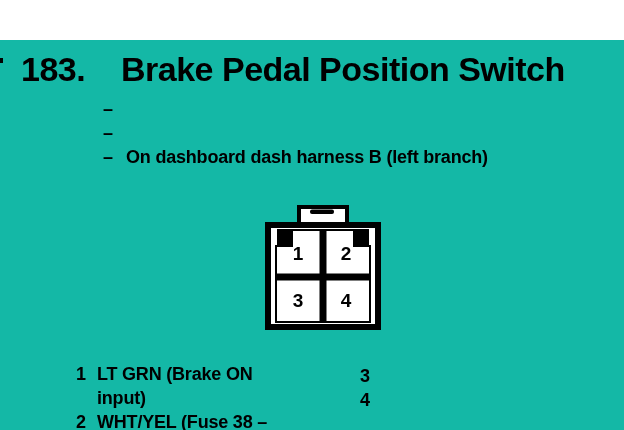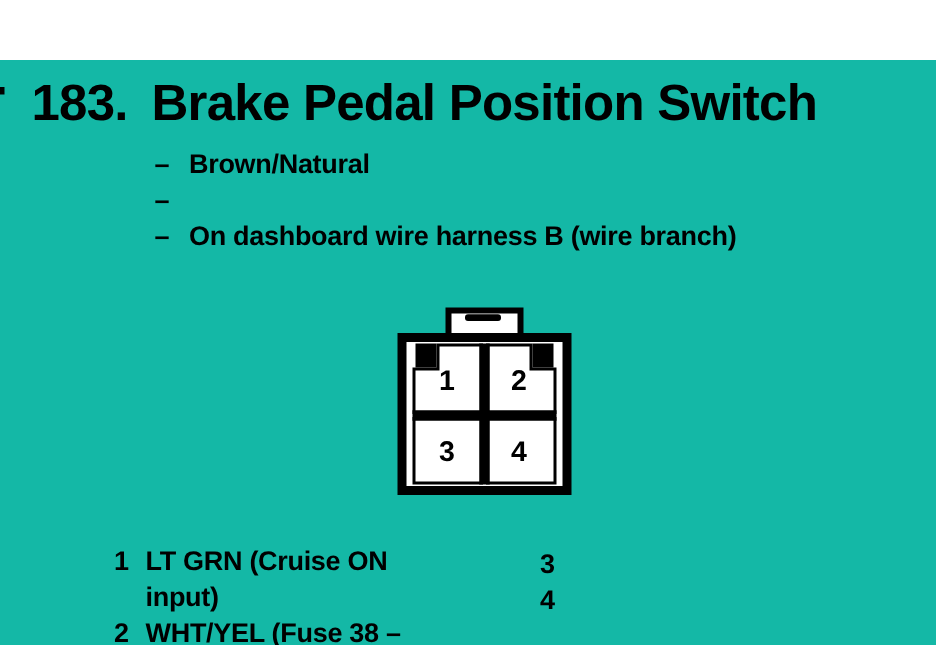--- a/index.html
+++ b/index.html
@@ -5,21 +5,21 @@
   html,body{margin:0;padding:0;}
   body{width:624px;height:430px;background:#ffffff;}
   .page{
     position:relative;width:624px;height:430px;background:#14b8a6;
     font-family:"Liberation Sans", sans-serif;color:#000;overflow:hidden;margin-top:40px;
   }
   .speck{position:absolute;left:0;top:18px;width:3px;height:5px;background:#000;}
   .title{position:absolute;top:10px;left:0;width:624px;height:40px;
     font-size:34px;line-height:38px;font-weight:bold;letter-spacing:-0.5px;white-space:nowrap;}
   .title .num{position:absolute;left:21px;}
-  .title .txt{position:absolute;left:101px;}
+  .title .txt{position:absolute;left:121px;}
   .details{position:absolute;left:103px;top:57px;font-size:18px;line-height:24px;
     font-weight:bold;letter-spacing:-0.2px;}
   .detail-line{display:flex;}
   .detail-line .dash{width:23px;flex:0 0 23px;}
   .connector{position:absolute;left:260px;top:160px;width:130px;height:135px;}
   .connector text{font-family:"Liberation Sans", sans-serif;font-weight:bold;font-size:19px;}
   .legend{position:absolute;font-size:18px;font-weight:bold;letter-spacing:-0.2px;}
   .legend.left{left:76px;top:322px;line-height:24px;width:260px;}
   .legend.right{left:360px;top:325px;line-height:23.5px;width:262px;}
   .pin-item{display:flex;align-items:flex-start;}
@@ -35,28 +35,27 @@
   <div class="speck"></div>
 
   <div class="title">
     <span class="num">183.</span>
     <span class="txt">Brake Pedal Position Switch</span>
   </div>
 
   <div class="details">
     <div class="detail-line">
       <span class="dash">–</span>
-      <span class="detail-text">Brown/Natural</span>
     </div>
     <div class="detail-line">
       <span class="dash">–</span>
     </div>
     <div class="detail-line">
       <span class="dash">–</span>
-      <span class="detail-text">On dashboard wire harness B (wire branch)</span>
+      <span class="detail-text">On dashboard dash harness B (left branch)</span>
     </div>
   </div>
 
   <svg class="connector" viewBox="0 0 130 135" aria-hidden="true">
 
     <rect x="8" y="25" width="110" height="102" fill="#ffffff" stroke="#000000" stroke-width="6"></rect>
 
     <rect x="39" y="7" width="48" height="17" fill="#ffffff" stroke="#000000" stroke-width="4"></rect>
     <rect x="50" y="9.5" width="24" height="4.5" rx="2" fill="#000000"></rect>
 
@@ -76,21 +75,21 @@
 
     <text x="38" y="60" text-anchor="middle" fill="#000000">1</text>
     <text x="86" y="60" text-anchor="middle" fill="#000000">2</text>
     <text x="38" y="107" text-anchor="middle" fill="#000000">3</text>
     <text x="86" y="107" text-anchor="middle" fill="#000000">4</text>
   </svg>
 
   <div class="legend left">
     <div class="pin-item">
       <span class="pin-num">1</span>
-      <span class="pin-text">LT GRN (Cruise ON
+      <span class="pin-text">LT GRN (Brake ON
 input)</span>
     </div>
     <div class="pin-item">
       <span class="pin-num">2</span>
       <span class="pin-text">WHT/YEL (Fuse 38 –
 Under-hood)</span>
     </div>
   </div>
 
   <div class="legend right">

